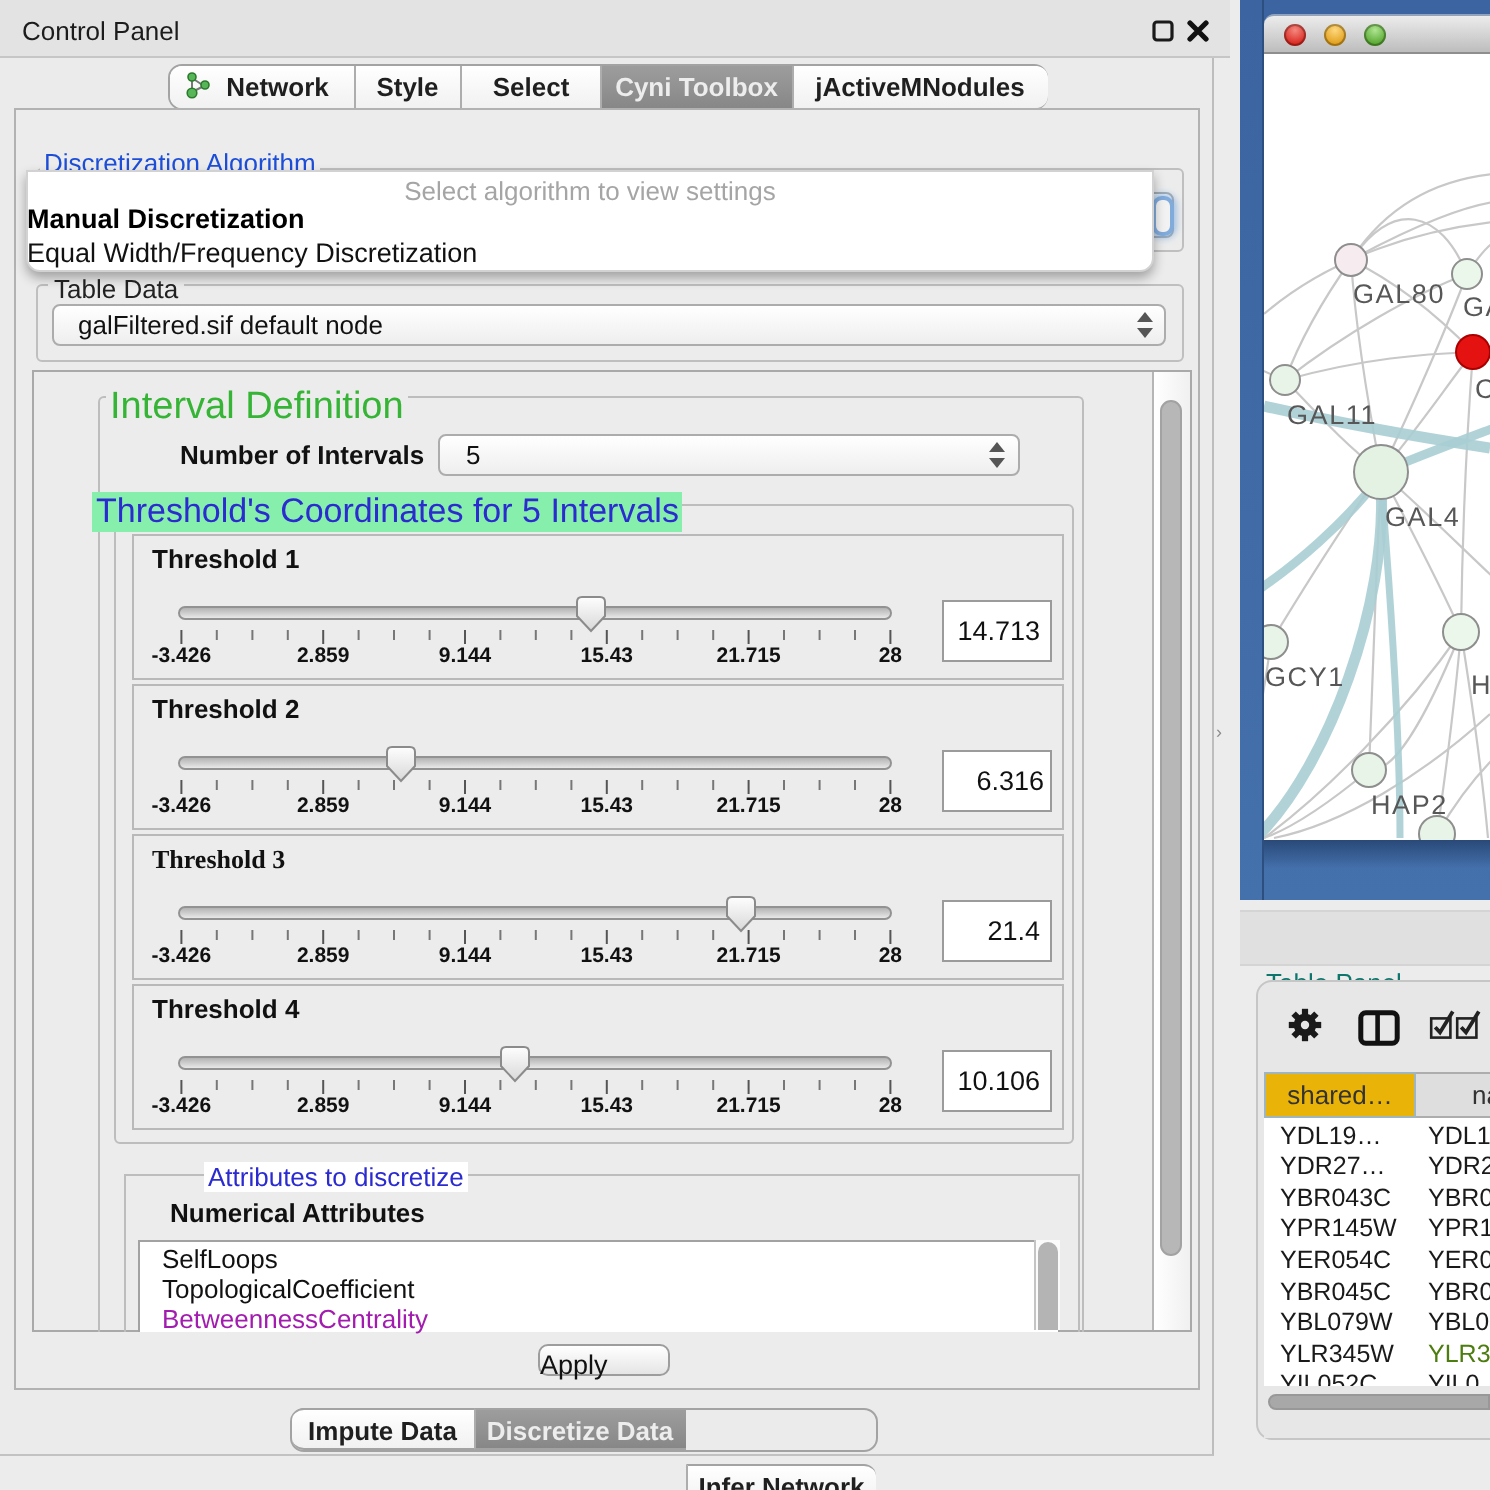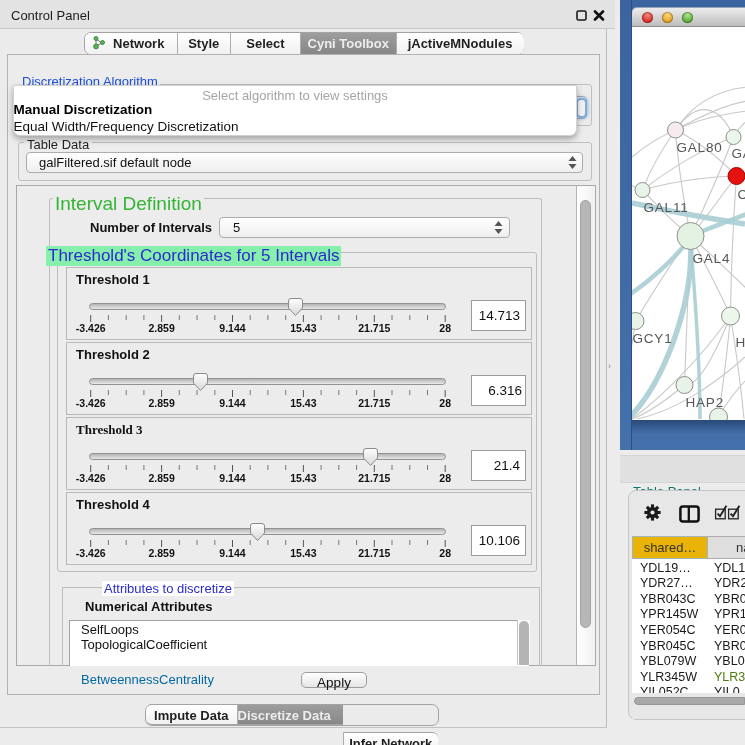--- a/index.html
+++ b/index.html
@@ -220,27 +220,27 @@
         </linearGradient>
       </defs>
     </svg>
 <div class="abs" style="left:471px;top:525px;width:55px;height:31px;background:#fff;border:1px solid #9b9b9b;font-size:13.5px;color:#111;text-align:right;line-height:29px;padding-right:5px;">10.106</div>
 <div class="abs" style="left:62px;top:587px;width:478px;height:79px;border:1px solid #bdbdbd;border-bottom:none;"></div>
 <div class="abs" style="left:66px;top:580.5px;font-size:13px;color:#2b2bd0;background:#ffffff;padding:0 2px;margin-left:36px;">Attributes to discretize</div>
 <div class="abs" style="left:67px;top:599px;font-size:13px;font-weight:bold;color:#111;padding-left:18px;">Numerical Attributes</div>
 <div class="abs" style="left:69px;top:619.5px;width:461px;height:46.5px;background:#fff;border:1px solid #a2a2a2;border-bottom:none;"></div>
 <div class="abs" style="left:81px;top:621.5px;font-size:13px;color:#111;">SelfLoops</div>
 <div class="abs" style="left:81px;top:636.5px;font-size:13px;color:#111;">TopologicalCoefficient</div>
-<div class="abs" style="left:81px;top:651.5px;font-size:13px;color:#0369a1;margin-top:20px;">BetweennessCentrality</div>
+<div class="abs" style="left:81px;top:651.5px;font-size:13px;color:#a21caf;">BetweennessCentrality</div>
 <div class="abs" style="left:517px;top:620px;width:13px;height:45px;border-left:1px solid #c4c4c4;background:#fbfbfb;"></div>
 <div class="abs" style="left:518.5px;top:621px;width:10px;height:44px;background:#b4b4b4;border-radius:5px 5px 0 0;"></div>
-<div class="abs" style="left:269px;top:671.5px;width:66px;height:16px;background:linear-gradient(#ffffff,#e5e5e5);border:1px solid #9d9d9d;border-radius:5px;font-size:13.5px;color:#111;text-align:center;line-height:19px;margin-left:32px;">Apply</div>
+<div class="abs" style="left:269px;top:671.5px;width:66px;height:16px;background:linear-gradient(#ffffff,#e5e5e5);border:1px solid #9d9d9d;border-radius:5px;font-size:13.5px;color:#111;text-align:left;line-height:19px;">Apply</div>
 <div class="abs" style="left:145px;top:703.5px;width:294px;height:22px;border:1px solid #a3a3a3;border-radius:7px;"></div>
 <div class="abs" style="left:146px;top:704px;width:90.5px;height:21px;background:linear-gradient(#ffffff,#f1f1f1);color:#1f1f1f;border-radius:6px 0 0 6px;border-top:1px solid #a3a3a3;border-bottom:1px solid #a3a3a3;font-size:13px;font-weight:bold;text-align:center;line-height:21px;">Impute Data</div>
-<div class="abs" style="left:236.5px;top:704px;width:106px;height:21px;background:linear-gradient(#9d9d9d,#878787);color:#ededed;border-radius:0;border-left:1px solid #adadad;border-top:1px solid #a3a3a3;border-bottom:1px solid #a3a3a3;font-size:13px;font-weight:bold;text-align:left;line-height:21px;">Discretize Data</div>
+<div class="abs" style="left:236.5px;top:704px;width:106px;height:21px;background:linear-gradient(#9d9d9d,#878787);color:#ededed;border-radius:0;border-left:1px solid #adadad;border-top:1px solid #a3a3a3;border-bottom:1px solid #a3a3a3;font-size:13px;font-weight:bold;text-align:center;line-height:21px;">Discretize Data</div>
 <div class="abs" style="left:342.5px;top:704px;width:95.5px;height:21px;background:linear-gradient(#ffffff,#f1f1f1);color:#1f1f1f;border-radius:0 6px 6px 0;border-left:1px solid #adadad;border-top:1px solid #a3a3a3;border-bottom:1px solid #a3a3a3;font-size:13px;font-weight:bold;text-align:center;line-height:21px;margin-top:28px;">Infer Network</div>
 </div>
 <div class="abs" style="left:13px;top:84.5px;width:564px;height:51px;background:#ffffff;border:1px solid #d2d2d2;border-radius:0 0 7px 7px;box-shadow:0 3px 6px rgba(0,0,0,0.32);z-index:20;"></div>
 <div class="abs" style="left:13px;top:87.5px;width:564px;text-align:center;font-size:13px;color:#a5a5a5;z-index:21;">Select algorithm to view settings</div>
 <div class="abs" style="left:13.5px;top:101.5px;font-size:13.5px;font-weight:bold;color:#000;z-index:21;">Manual Discretization</div>
 <div class="abs" style="left:13.5px;top:118.5px;font-size:13.5px;color:#111;z-index:21;">Equal Width/Frequency Discretization</div>
 <div class="abs" style="left:608px;top:361px;font-size:9px;color:#8a8a8a;">›</div>
 <div class="abs" style="left:619.5px;top:0;width:125.5px;height:450px;background:linear-gradient(#3b64a0,#4470ab);"></div>
 <div class="abs" style="left:630.5px;top:0;width:1px;height:450px;background:#2d4f80;"></div>
 <div class="abs" style="left:631.5px;top:7px;width:113.5px;height:20px;background:linear-gradient(#ececec,#bdbdbd);border-radius:5px 0 0 0;border-bottom:1px solid #8e8e8e;border-top:1px solid #93a3bc;"></div>

